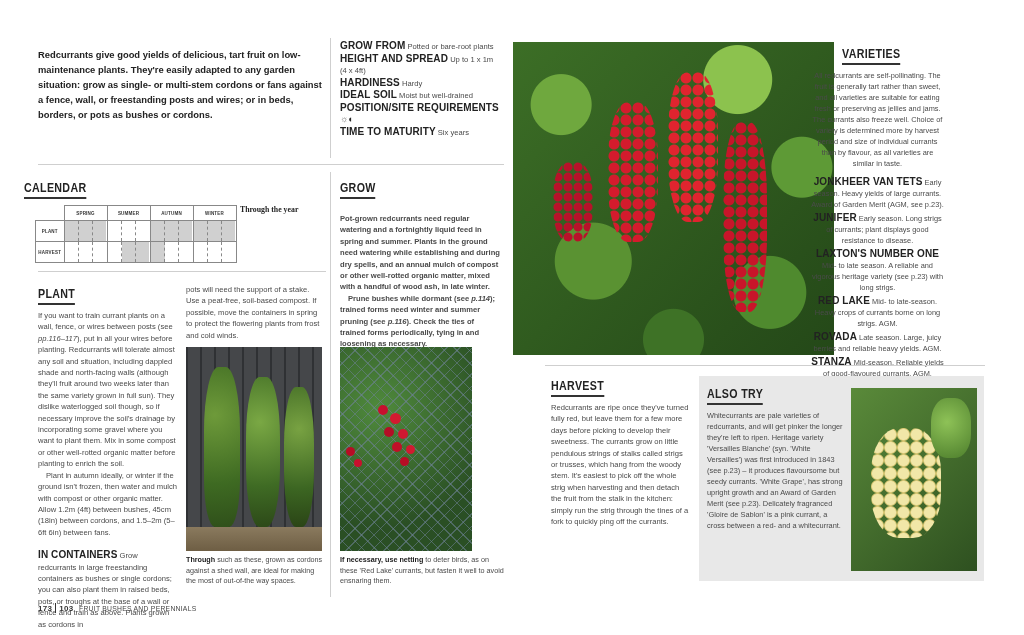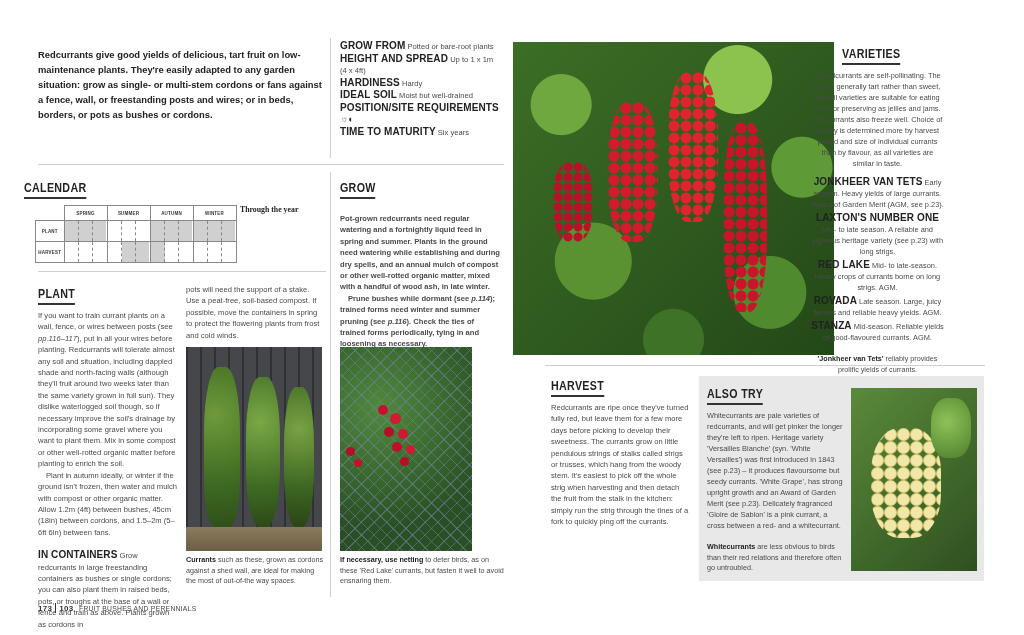--- a/index.html
+++ b/index.html
@@ -143,21 +143,21 @@
 <div class="abs body-text" style="left:186px; top:284px; width:138px;">pots will need the support of a stake. Use a peat-free, soil-based compost. If possible, move the containers in spring to protect the flowering plants from frost and cold winds.</div>
 
 <div class="abs photo" style="left:186px; top:347px; width:136px; height:204px; background:#3b3d40;">
   <div style="position:absolute; inset:0; background:repeating-linear-gradient(90deg, #2f3134 0 2px, #45474a 2px 14px);"></div>
   <div style="position:absolute; left:18px; top:20px; width:36px; height:160px; border-radius:40% 40% 30% 30%; background:radial-gradient(circle at 30% 30%, #6e9a3a, #3e6a22 60%, #2f4f1a);"></div>
   <div style="position:absolute; left:60px; top:30px; width:34px; height:150px; border-radius:40%; background:radial-gradient(circle at 40% 30%, #7aa844, #3f6b24 60%, #2c4818);"></div>
   <div style="position:absolute; left:98px; top:40px; width:30px; height:140px; border-radius:40%; background:radial-gradient(circle at 50% 30%, #78a242, #3c6622 60%, #2a4416);"></div>
   <div style="position:absolute; left:0; bottom:0; width:100%; height:24px; background:linear-gradient(#8a7a5e, #6e5e44);"></div>
 </div>
 <div class="abs body-text" style="left:186px; top:555px; width:140px; font-size:7.2px; line-height:10.5px;">
-  <span class="b">Currants</span><span> such as these, grown as cordons against a shed wall, are ideal for making the most of out-of-the way spaces.</span>
+  <span class="b">Through</span><span> such as these, grown as cordons against a shed wall, are ideal for making the most of out-of-the way spaces.</span>
 </div>
 
 <div class="abs" style="left:340px; top:178px; width:160px;">
   <div class="h2">GROW</div>
   <div class="body-text" style="margin-top:14px;font-weight:bold;">
     <p>Pot-grown redcurrants need regular watering and a fortnightly liquid feed in spring and summer. Plants in the ground need watering while establishing and during dry spells, and an annual mulch of compost or other well-rotted organic matter, mixed with a handful of wood ash, in late winter.</p>
     <p class="indent"><span>Prune bushes while dormant (see </span><i>p.114</i><span>); trained forms need winter and summer pruning (see </span><i>p.116</i><span>). Check the ties of trained forms periodically, tying in and loosening as necessary.</span></p>
   </div>
 </div>
 
@@ -193,20 +193,21 @@
   <div style="position:absolute; left:210px; top:80px; width:44px; height:190px; background:radial-gradient(circle, #c8152a 0 5px, transparent 6px) 0 0/12px 12px; border-radius:40%;"></div>
   <div style="position:absolute; left:40px; top:120px; width:40px; height:80px; background:radial-gradient(circle, #b8122a 0 4px, transparent 5px) 0 0/10px 10px; border-radius:40%;"></div>
 </div>
 
 <div class="abs" style="left:810px; top:44px; width:135px;text-align:center;">
   <div class="h2">VARIETIES</div>
   <div class="body-text" style="margin-top:5px; font-size:7.4px; line-height:11px;">
     <p>All redcurrants are self-pollinating. The fruit is generally tart rather than sweet, and all varieties are suitable for eating fresh or preserving as jellies and jams. The currants also freeze well. Choice of variety is determined more by harvest period and size of individual currants than by flavour, as all varieties are similar in taste.</p>
     <div style="margin-top:7px;">
       <p style="margin-bottom:2px;"><span class="hlabel">JONKHEER VAN TETS</span> <span>Early season. Heavy yields of large currants. Award of Garden Merit (AGM, see p.23).</span></p>
+      <p style="margin-bottom:2px;"><span class="hlabel">JUNIFER</span> <span>Early season. Long strigs of currants; plant displays good resistance to disease.</span></p>
       <p style="margin-bottom:2px;"><span class="hlabel">LAXTON'S NUMBER ONE</span> <span>Mid- to late season. A reliable and vigorous heritage variety (see p.23) with long strigs.</span></p>
       <p style="margin-bottom:2px;"><span class="hlabel">RED LAKE</span> <span>Mid- to late-season. Heavy crops of currants borne on long strigs. AGM.</span></p>
       <p style="margin-bottom:2px;"><span class="hlabel">ROVADA</span> <span>Late season. Large, juicy berries and reliable heavy yields. AGM.</span></p>
       <p><span class="hlabel">STANZA</span> <span>Mid-season. Reliable yields of good-flavoured currants. AGM.</span></p>
     </div>
     <p style="margin-top:11px; font-size:7.2px; line-height:10.5px;"><span class="b">'Jonkheer van Tets'</span><span> reliably provides prolific yields of currants.</span></p>
   </div>
 </div>
 
 <div class="abs rule" style="left:545px; top:365px; width:440px;"></div>
@@ -216,21 +217,20 @@
   <div class="body-text" style="margin-top:5px;">
     <p>Redcurrants are ripe once they've turned fully red, but leave them for a few more days before picking to develop their sweetness. The currants grow on little pendulous strings of stalks called strigs or trusses, which hang from the woody stem. It's easiest to pick off the whole strig when harvesting and then detach the fruit from the stalk in the kitchen: simply run the strig through the tines of a fork to quickly ping off the currants.</p>
   </div>
 </div>
 
 <div class="abs" style="left:699px; top:376px; width:285px; height:205px; background:#e8e8e8;">
   <div style="position:absolute; left:8px; top:8px; width:136px;">
     <div class="h2">ALSO TRY</div>
     <div class="body-text" style="margin-top:5px; font-size:7.4px; line-height:11px;">
       <p>Whitecurrants are pale varieties of redcurrants, and will get pinker the longer they're left to ripen. Heritage variety 'Versailles Blanche' (syn. 'White Versailles') was first introduced in 1843 (see p.23) – it produces flavoursome but seedy currants. 'White Grape', has strong upright growth and an Award of Garden Merit (see p.23). Delicately fragranced 'Gloire de Sablon' is a pink currant, a cross between a red- and a whitecurrant.</p>
-      <p style="margin-top:11px; font-size:7.2px; line-height:10.5px;"><span class="b">Whitecurrants</span><span> are less obvious to birds than their red relations and therefore often go untroubled.</span></p>
     </div>
   </div>
   <div class="photo" style="position:absolute; left:152px; top:12px; width:126px; height:183px; background:linear-gradient(135deg, #5a8a3a, #2e5020);">
     <div style="position:absolute; left:20px; top:40px; width:70px; height:110px; border-radius:40%; background:radial-gradient(circle, #f1e7a8 0 5px, #d9c874 6px, transparent 7px) 0 0/13px 13px;"></div>
     <div style="position:absolute; left:80px; top:10px; width:40px; height:60px; border-radius:40%; background:radial-gradient(circle at 40% 40%, #8ec257, #4d7e2c);"></div>
   </div>
 </div>
 
 <div class="abs" style="left:38px; top:603px; display:flex; align-items:center; font-size:8px; font-weight:bold; color:#333; letter-spacing:0.3px;">
   <span>173</span>

